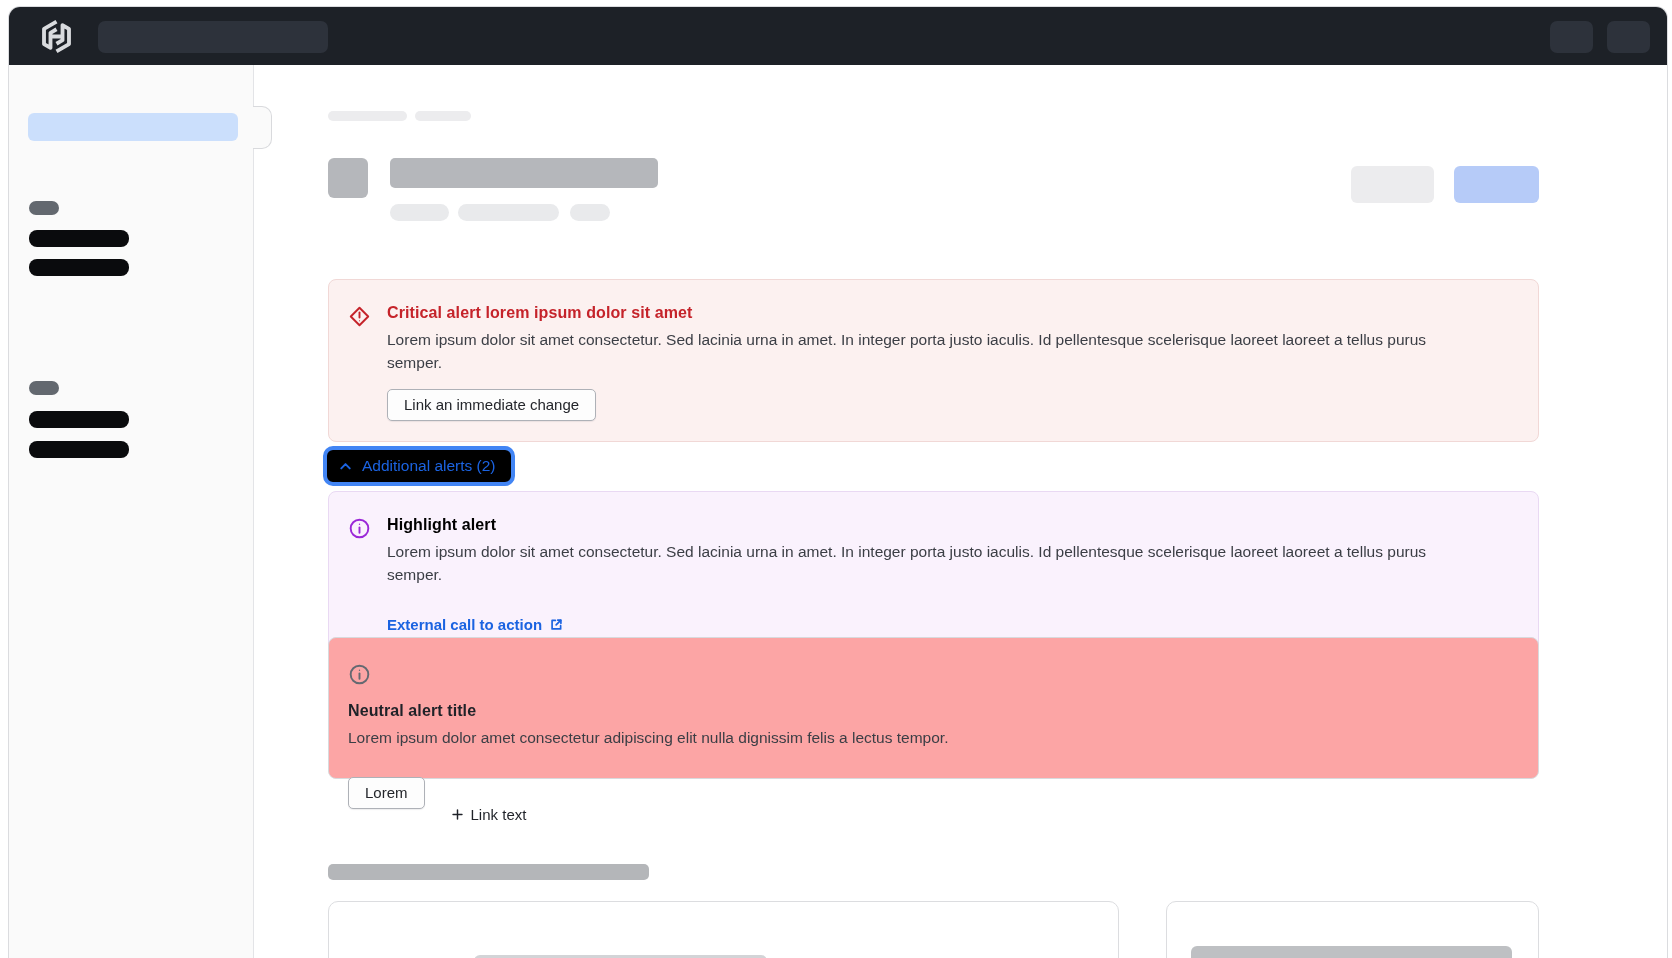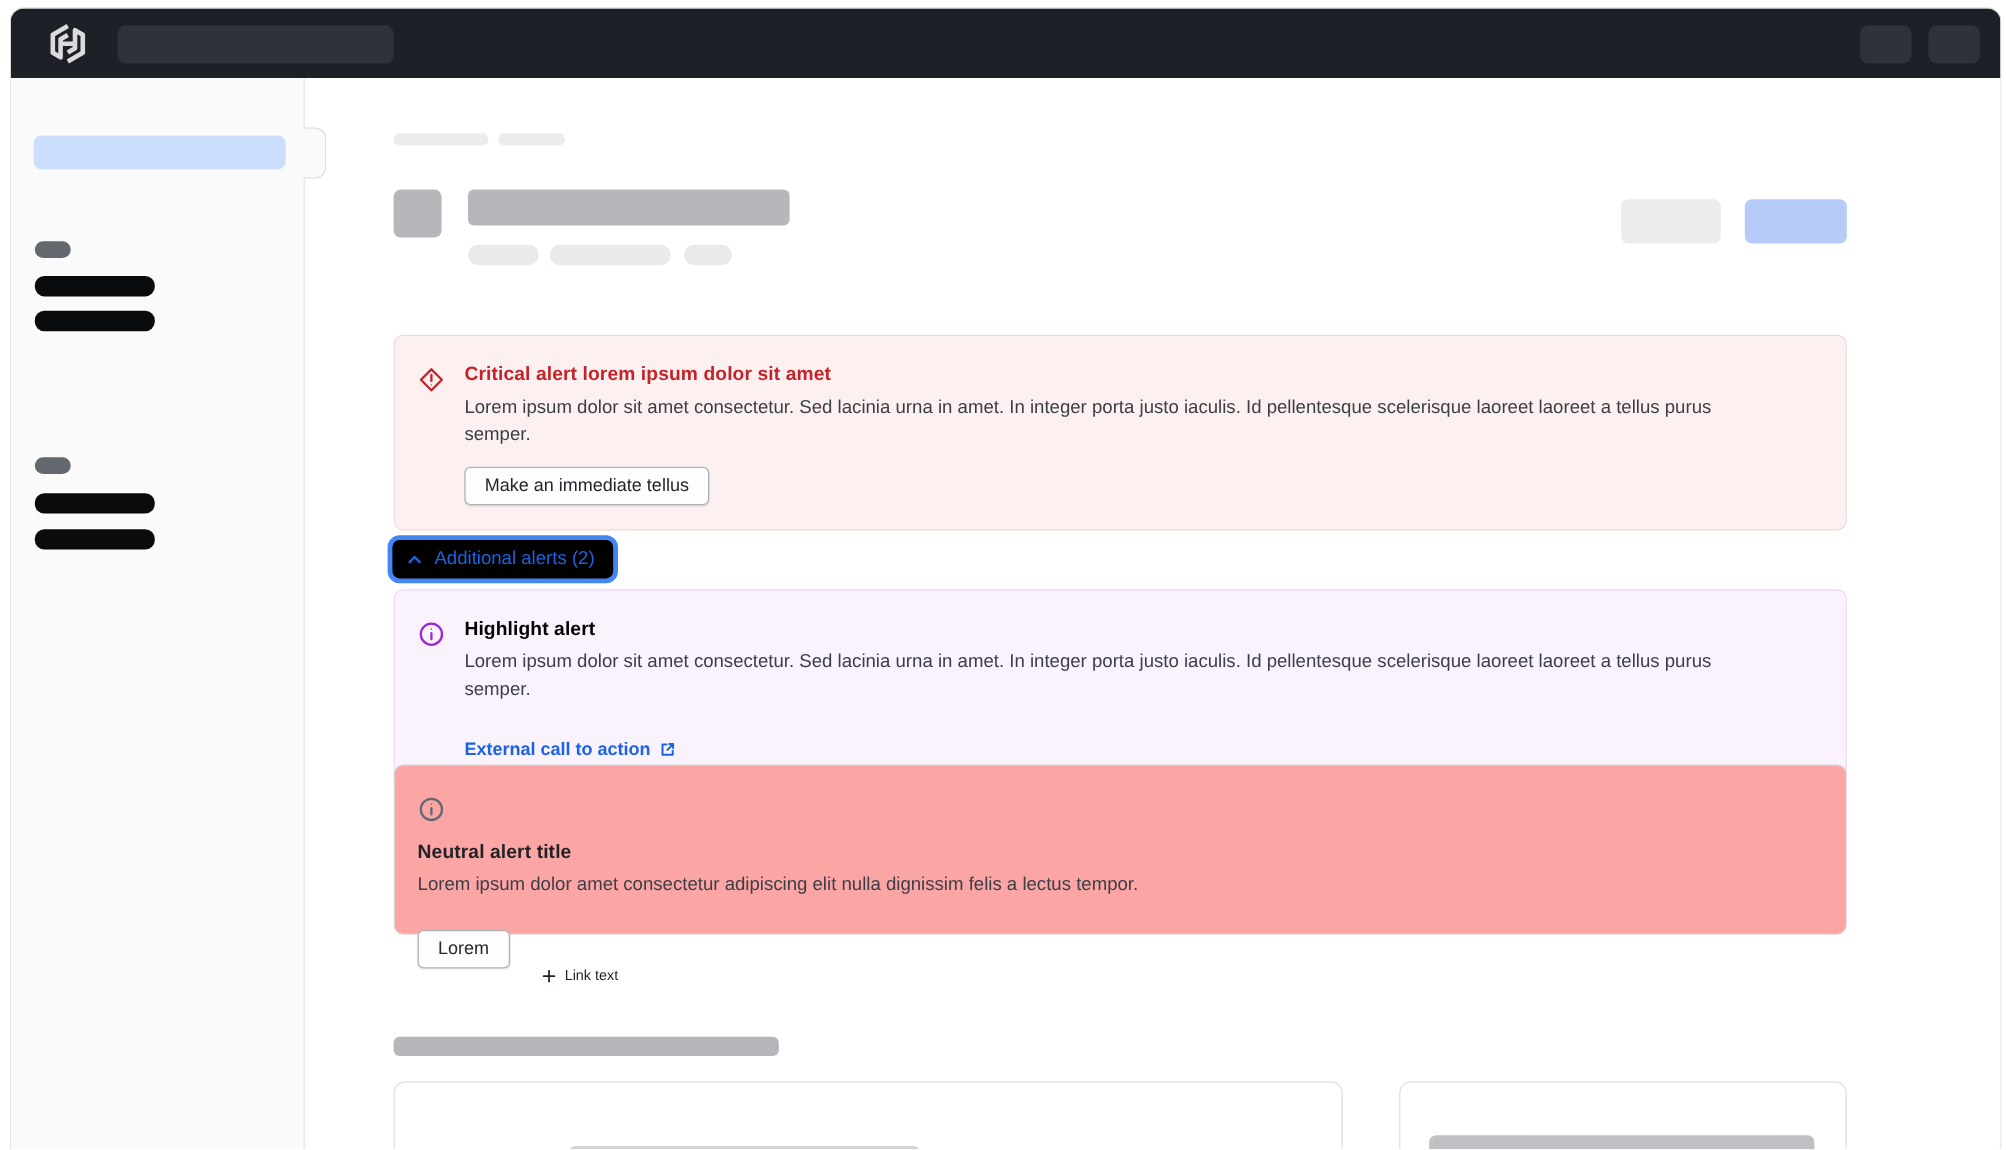--- a/index.html
+++ b/index.html
@@ -111,21 +111,21 @@
 
   .link-action {
     display:inline-flex; align-items:center; gap:7px; margin-top:30px;
     color:#1b63e1; font-size:15px; font-weight:600; text-decoration:none; cursor:pointer;
   }
 
   .neutral-actions { display:flex; align-items:center; gap:26px; margin-top:13px; }
   .neutral-actions .btn-secondary { margin-top:0; }
   .link-plain {
     display:inline-flex; align-items:center; gap:7px;
-    color:#1f2228; font-size:12px; font-weight:500; text-decoration:none; cursor:pointer;margin-top:44px;
+    color:#1f2228; font-size:15px; font-weight:500; text-decoration:none; cursor:pointer;margin-top:44px;
   }
 
   
   .skel-section-title { position:absolute; left:0; top:799px; width:321px; height:16px; border-radius:5px; background:#b4b6b9; }
   .card {
     position:absolute; top:836px; height:150px; background:#fff;
     border:1px solid #dcdde0; border-radius:10px;
   }
   .card.left  { left:0;     width:791px; }
   .card.right { left:838px; width:373px; }
@@ -181,21 +181,21 @@
 
           <section class="alert critical">
             <svg class="alert-icon" viewBox="0 0 24 24" fill="none" stroke="#c5232a" stroke-width="2" stroke-linejoin="round" stroke-linecap="round">
               <path d="M12 2.9 L21.1 12 L12 21.1 L2.9 12 Z"></path>
               <path d="M12 7.8 V13"></path>
               <circle cx="12" cy="16.4" r="0.6" fill="#c5232a" stroke="none"></circle>
             </svg>
             <div>
               <div class="alert-title">Critical alert lorem ipsum dolor sit amet</div>
               <div class="alert-body">Lorem ipsum dolor sit amet consectetur. Sed lacinia urna in amet. In integer porta justo iaculis. Id pellentesque scelerisque laoreet laoreet a tellus purus semper.</div>
-              <button class="btn-secondary">Make an immediate tellus</button>
+              <button class="btn-secondary">Link an immediate change</button>
             </div>
           </section>
 
           <button class="alerts-toggle">
             <svg width="15" height="15" viewBox="0 0 16 16" fill="none" stroke="#1b63e1" stroke-width="2.1" stroke-linecap="round" stroke-linejoin="round">
               <path d="M3.5 10 L8 5.5 L12.5 10"></path>
             </svg>
             <span>Additional alerts (2)</span>
           </button>
 

